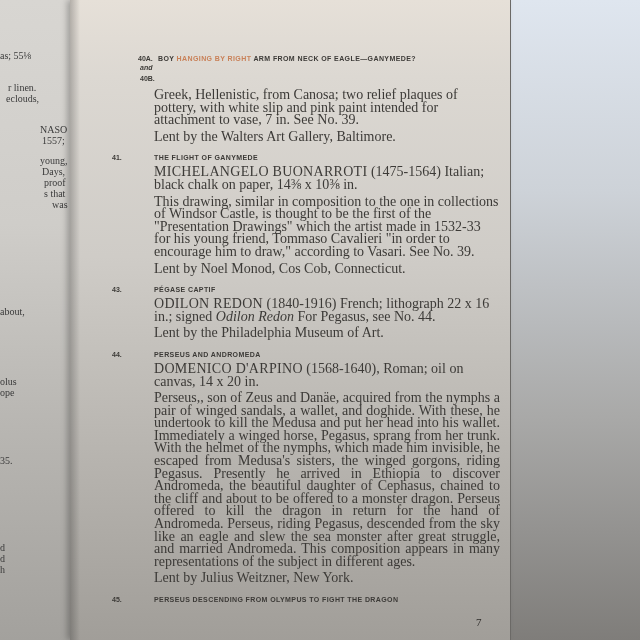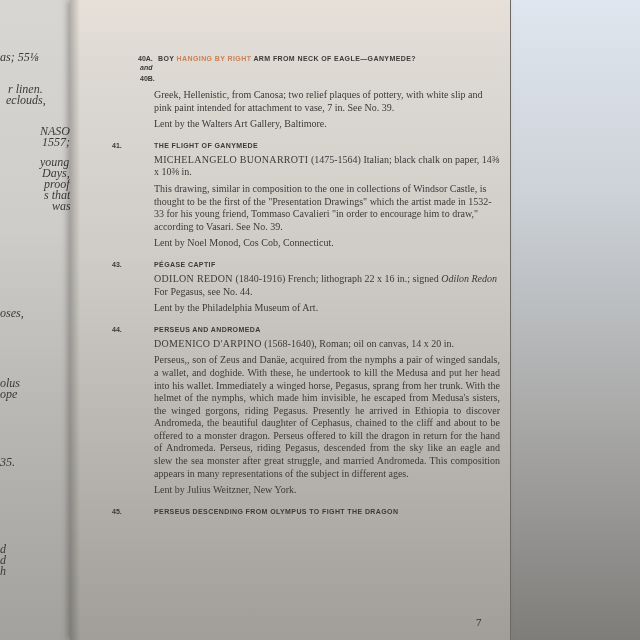--- a/index.html
+++ b/index.html
@@ -13,21 +13,21 @@
   .left-page {
     position:absolute; left:0; top:0; width:92px; height:640px;
     background:linear-gradient(180deg,#d8d6d2 0%, #cfcdc9 35%, #b9b7b3 65%, #a3a19d 100%);
     overflow:hidden;
   }
   .left-page::after {
     content:""; position:absolute; right:0; top:0; width:14px; height:100%;
     background:linear-gradient(90deg, rgba(0,0,0,0) 0%, rgba(0,0,0,0.18) 100%);
   }
   .left-line {
-    position:absolute; left:-4px; font-size:12px; color:#3a3a3a; white-space:nowrap;font-style:italic;
+    position:absolute; left:-4px; font-size:10px; color:#3a3a3a; white-space:nowrap;
   }
   
   .main-page {
     position:absolute; left:70px; top:0; width:440px; height:640px;
     background:linear-gradient(180deg,#e6e0d8 0%, #dcd8d2 12%, #cfccc7 40%, #b8b5b0 70%, #a19e99 100%);
     box-shadow:-3px 0 6px rgba(0,0,0,0.25);
   }
   .main-page::before {
     content:""; position:absolute; left:0; top:0; width:10px; height:100%;
     background:linear-gradient(90deg, rgba(0,0,0,0.22), rgba(0,0,0,0));
@@ -53,21 +53,21 @@
   }
   .title-row {
     font-family:"Liberation Sans", sans-serif; font-weight:bold; font-size:7px;
     letter-spacing:0.4px; text-transform:uppercase; line-height:10px; margin-bottom:3px;
   }
   .and-line {
     position:absolute; left:8px; font-family:"Liberation Sans", sans-serif;
     font-weight:bold; font-size:7px; color:#3c3a37;
   }
   .p {
-    font-size:10px; line-height:12.6px; margin:0 0 4px 0; color:#3c3a37;
+    font-size:14px; line-height:12.6px; margin:0 0 4px 0; color:#3c3a37;
   }
   .p .caps { letter-spacing:0.3px;font-family:Liberation Serif, serif; }
   .orange { color:#c98158; }
   .page-number {
     position:absolute; left:476px; top:616px; font-size:11px; color:#2e2c2a;
   }
 </style>
 </head>
 <body>
 
@@ -76,21 +76,21 @@
     <div class="left-line" style="top:50px;left:0px">as; 55⅛</div>
     <div class="left-line" style="top:82px;left:8px">r linen.</div>
     <div class="left-line" style="top:93px;left:6px">eclouds,</div>
     <div class="left-line" style="top:124px;left:40px">NASO</div>
     <div class="left-line" style="top:135px;left:42px">1557;</div>
     <div class="left-line" style="top:155px;left:40px">young,</div>
     <div class="left-line" style="top:166px;left:42px">Days,</div>
     <div class="left-line" style="top:177px;left:44px">proof</div>
     <div class="left-line" style="top:188px;left:44px">s that</div>
     <div class="left-line" style="top:199px;left:52px">was</div>
-    <div class="left-line" style="top:306px;left:0px">oses,</div>
+    <div class="left-line" style="top:306px;left:0px">about,</div>
     <div class="left-line" style="top:376px;left:0px">olus</div>
     <div class="left-line" style="top:387px;left:0px">ope</div>
     <div class="left-line" style="top:455px;left:0px">35.</div>
     <div class="left-line" style="top:542px;left:0px">d</div>
     <div class="left-line" style="top:553px;left:0px">d</div>
     <div class="left-line" style="top:564px;left:0px">h</div>
   </div>
 
   <div class="right-bg"></div>
   <div class="right-edge"></div>

